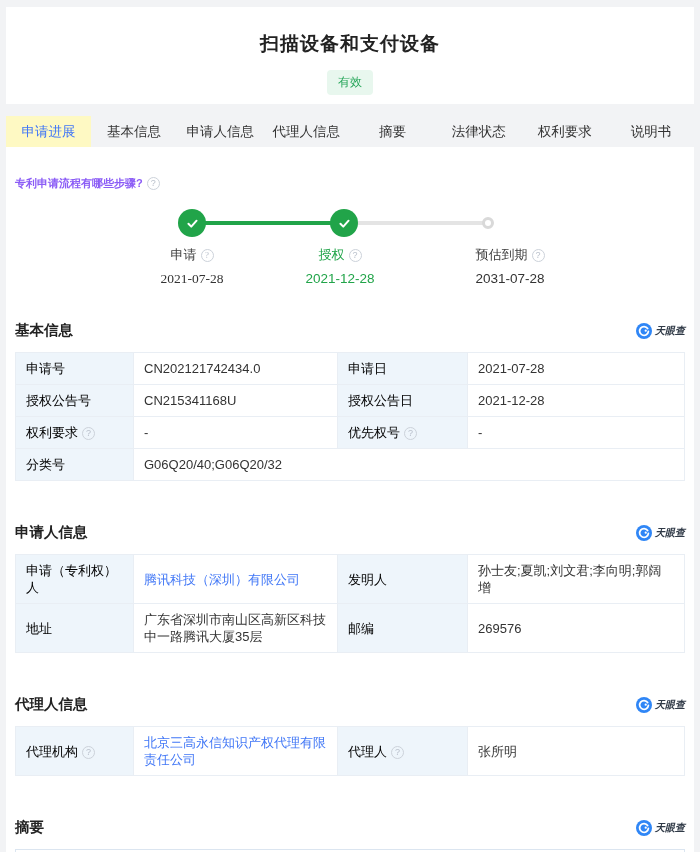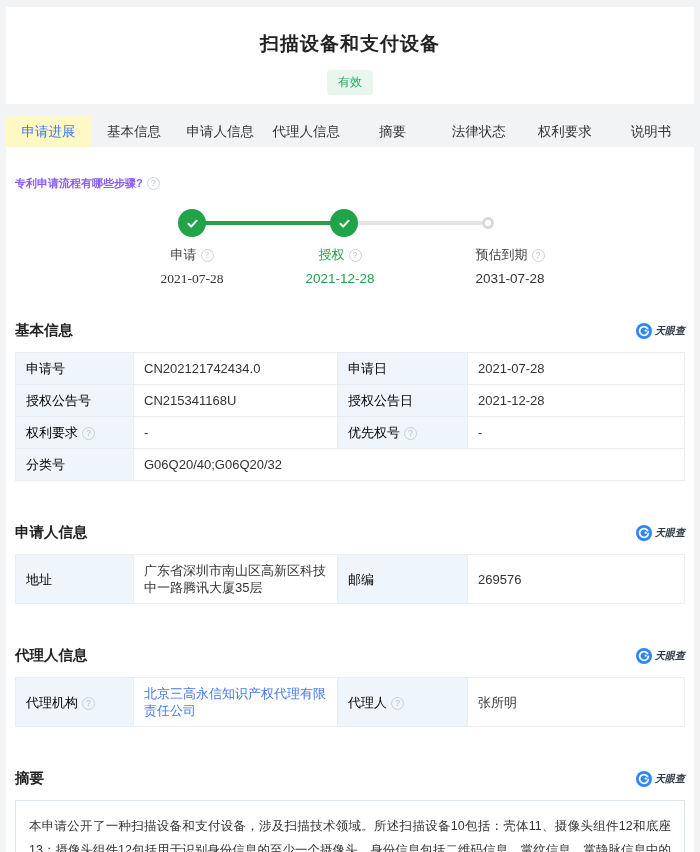--- a/index.html
+++ b/index.html
@@ -184,20 +184,26 @@
     </div>
     <table class="info-table">
       <colgroup>
           <col class="c-l1">
           <col class="c-v1">
           <col class="c-l2">
           <col class="c-v2">
         </colgroup>
       <tbody>
         <tr>
+          <td class="lbl">申请（专利权）人</td>
+          <td><a class="lnk">腾讯科技（深圳）有限公司</a></td>
+          <td class="lbl">发明人</td>
+          <td>孙士友;夏凯;刘文君;李向明;郭阔增</td>
+        </tr>
+        <tr>
           <td class="lbl">地址</td>
           <td>广东省深圳市南山区高新区科技中一路腾讯大厦35层</td>
           <td class="lbl">邮编</td>
           <td>269576</td>
         </tr>
       </tbody>
     </table>
   </div>
 
   <div class="section gap-lg">

